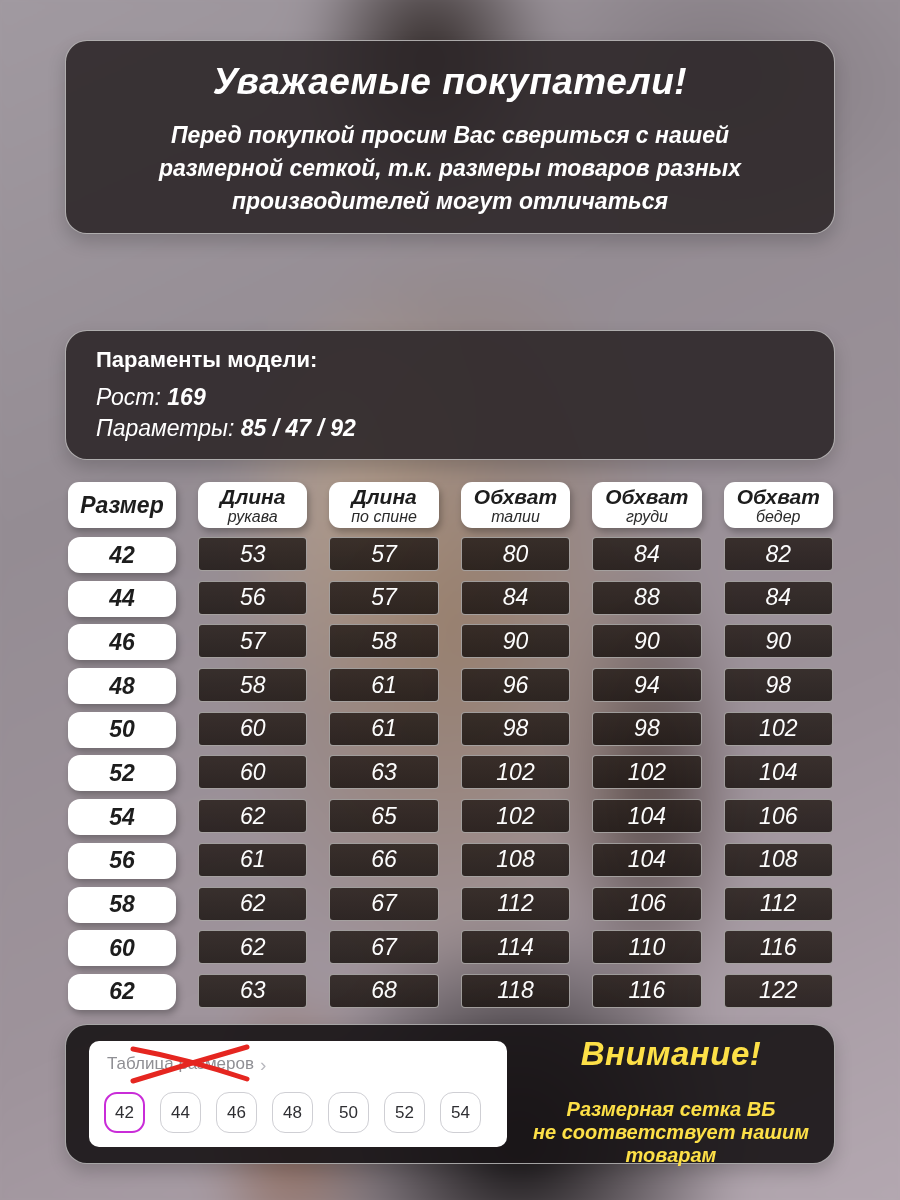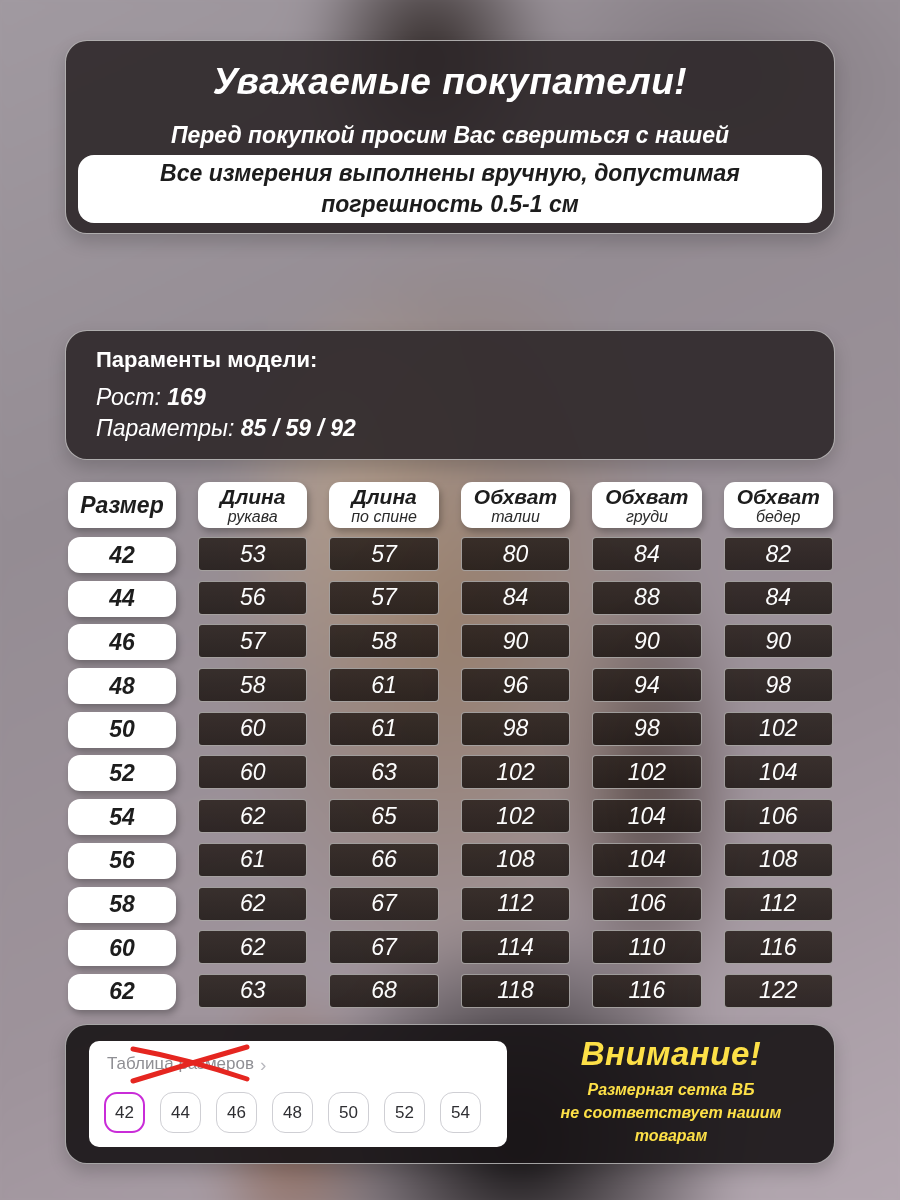--- a/index.html
+++ b/index.html
@@ -93,47 +93,45 @@
     width:41px;height:41px;border:1px solid #cfcfd4;border-radius:13px;
     display:flex;align-items:center;justify-content:center;
     font-size:17px;color:#2f2f33;box-sizing:border-box;cursor:pointer;background:#fff;
   }
   .chip.sel{border-width:2px;}
   .warning{
     position:absolute;left:450px;right:8px;top:10px;text-align:center;color:#fde047;
   }
   .warning-title{font-size:33px;font-weight:bold;font-style:italic;letter-spacing:.5px;}
   .warning-text{
-    margin-top:5px;white-space:pre-line;
-    font-size:16px;font-weight:bold;font-style:italic;line-height:23px;
+    margin-top:25px;white-space:pre-line;
+    font-size:20px;font-weight:bold;font-style:italic;line-height:23px;
   }
 </style>
 </head>
 <body>
 
 <div class="bg"></div>
 
 <div class="panel notice">
   <div class="notice-title">Уважаемые покупатели!</div>
   <div class="notice-body">Перед покупкой просим Вас свериться с нашей
 размерной сеткой, т.к. размеры товаров разных
 производителей могут отличаться</div>
-  <div class="notice-highlight">Все измерения выполнены вручную, допустимая
-погрешность 0.5-1 см</div>
 </div>
 
 <div class="panel params">
   <div class="params-title">Параменты модели:</div>
   <div class="params-line">
     <span class="lbl">Рост:</span>
     <span class="val">169</span>
   </div>
   <div class="params-line">
     <span class="lbl">Параметры:</span>
-    <span class="val">85 / 59 / 92</span>
+    <span class="val">85 / 47 / 92</span>
   </div>
 </div>
 
 <div class="size-table">
   <div class="t-row hdr">
       <div class="hc single">
         <div class="hc-t">Размер</div>
       </div>
       <div class="hc">
         <div class="hc-t">Длина</div>

